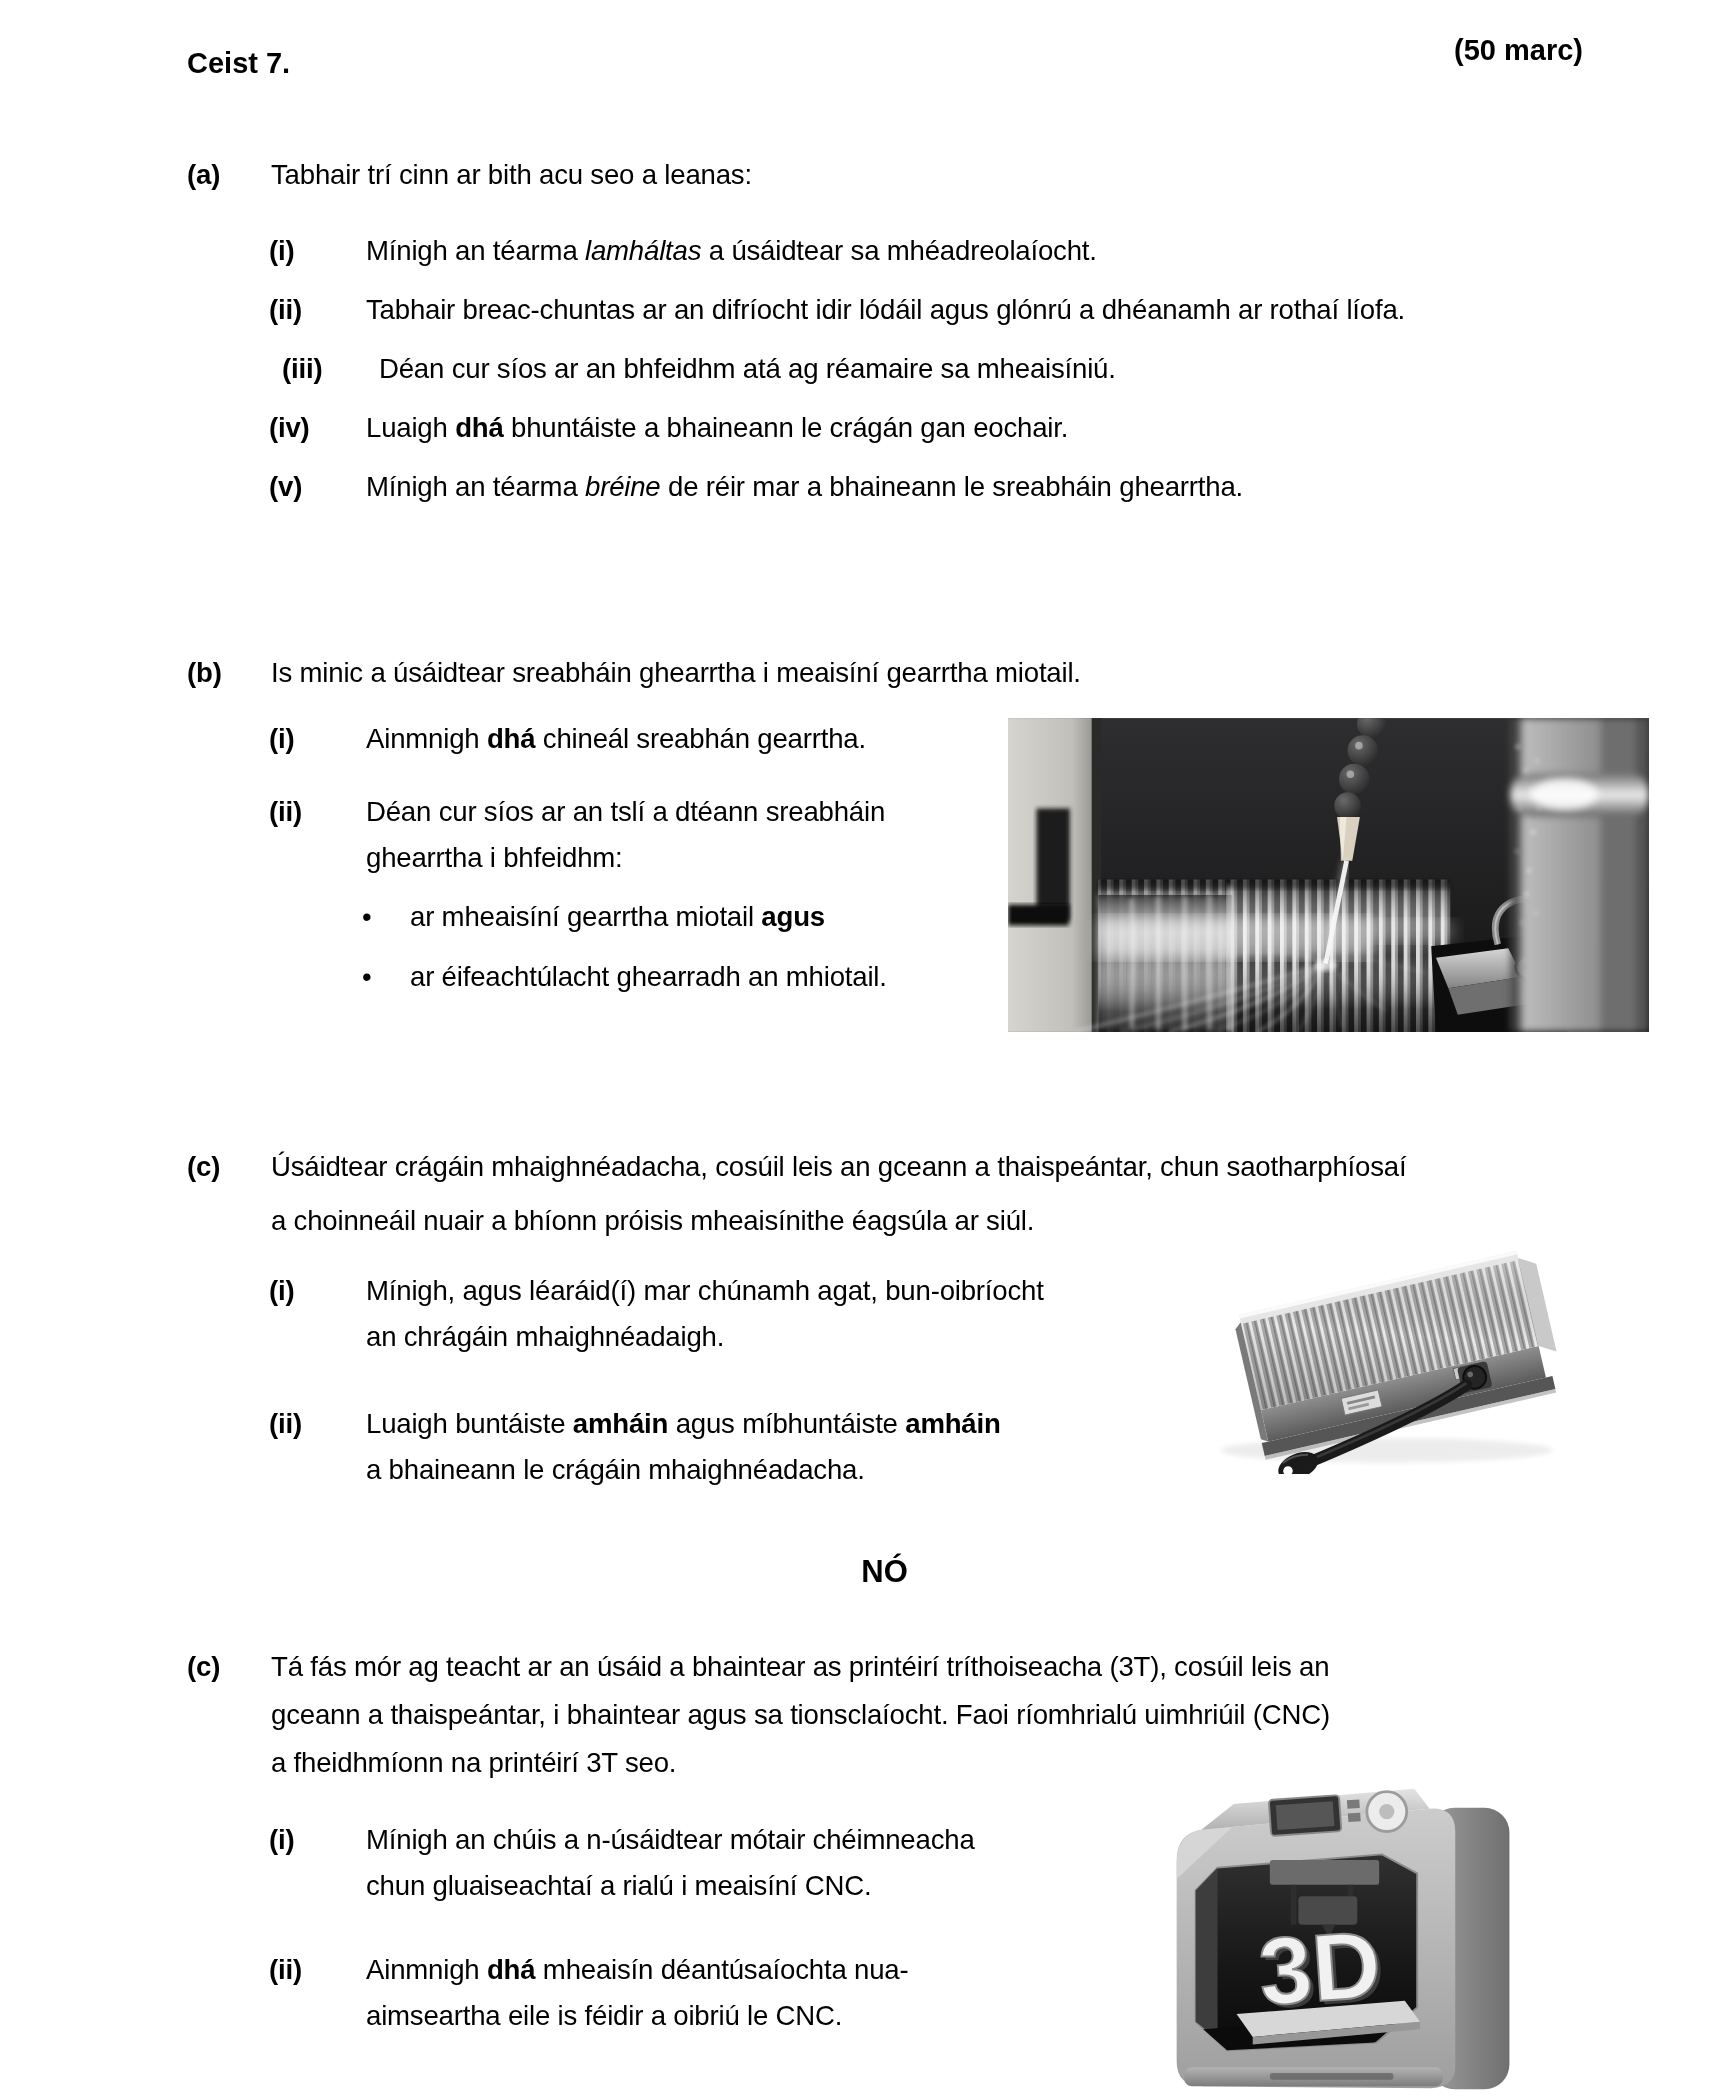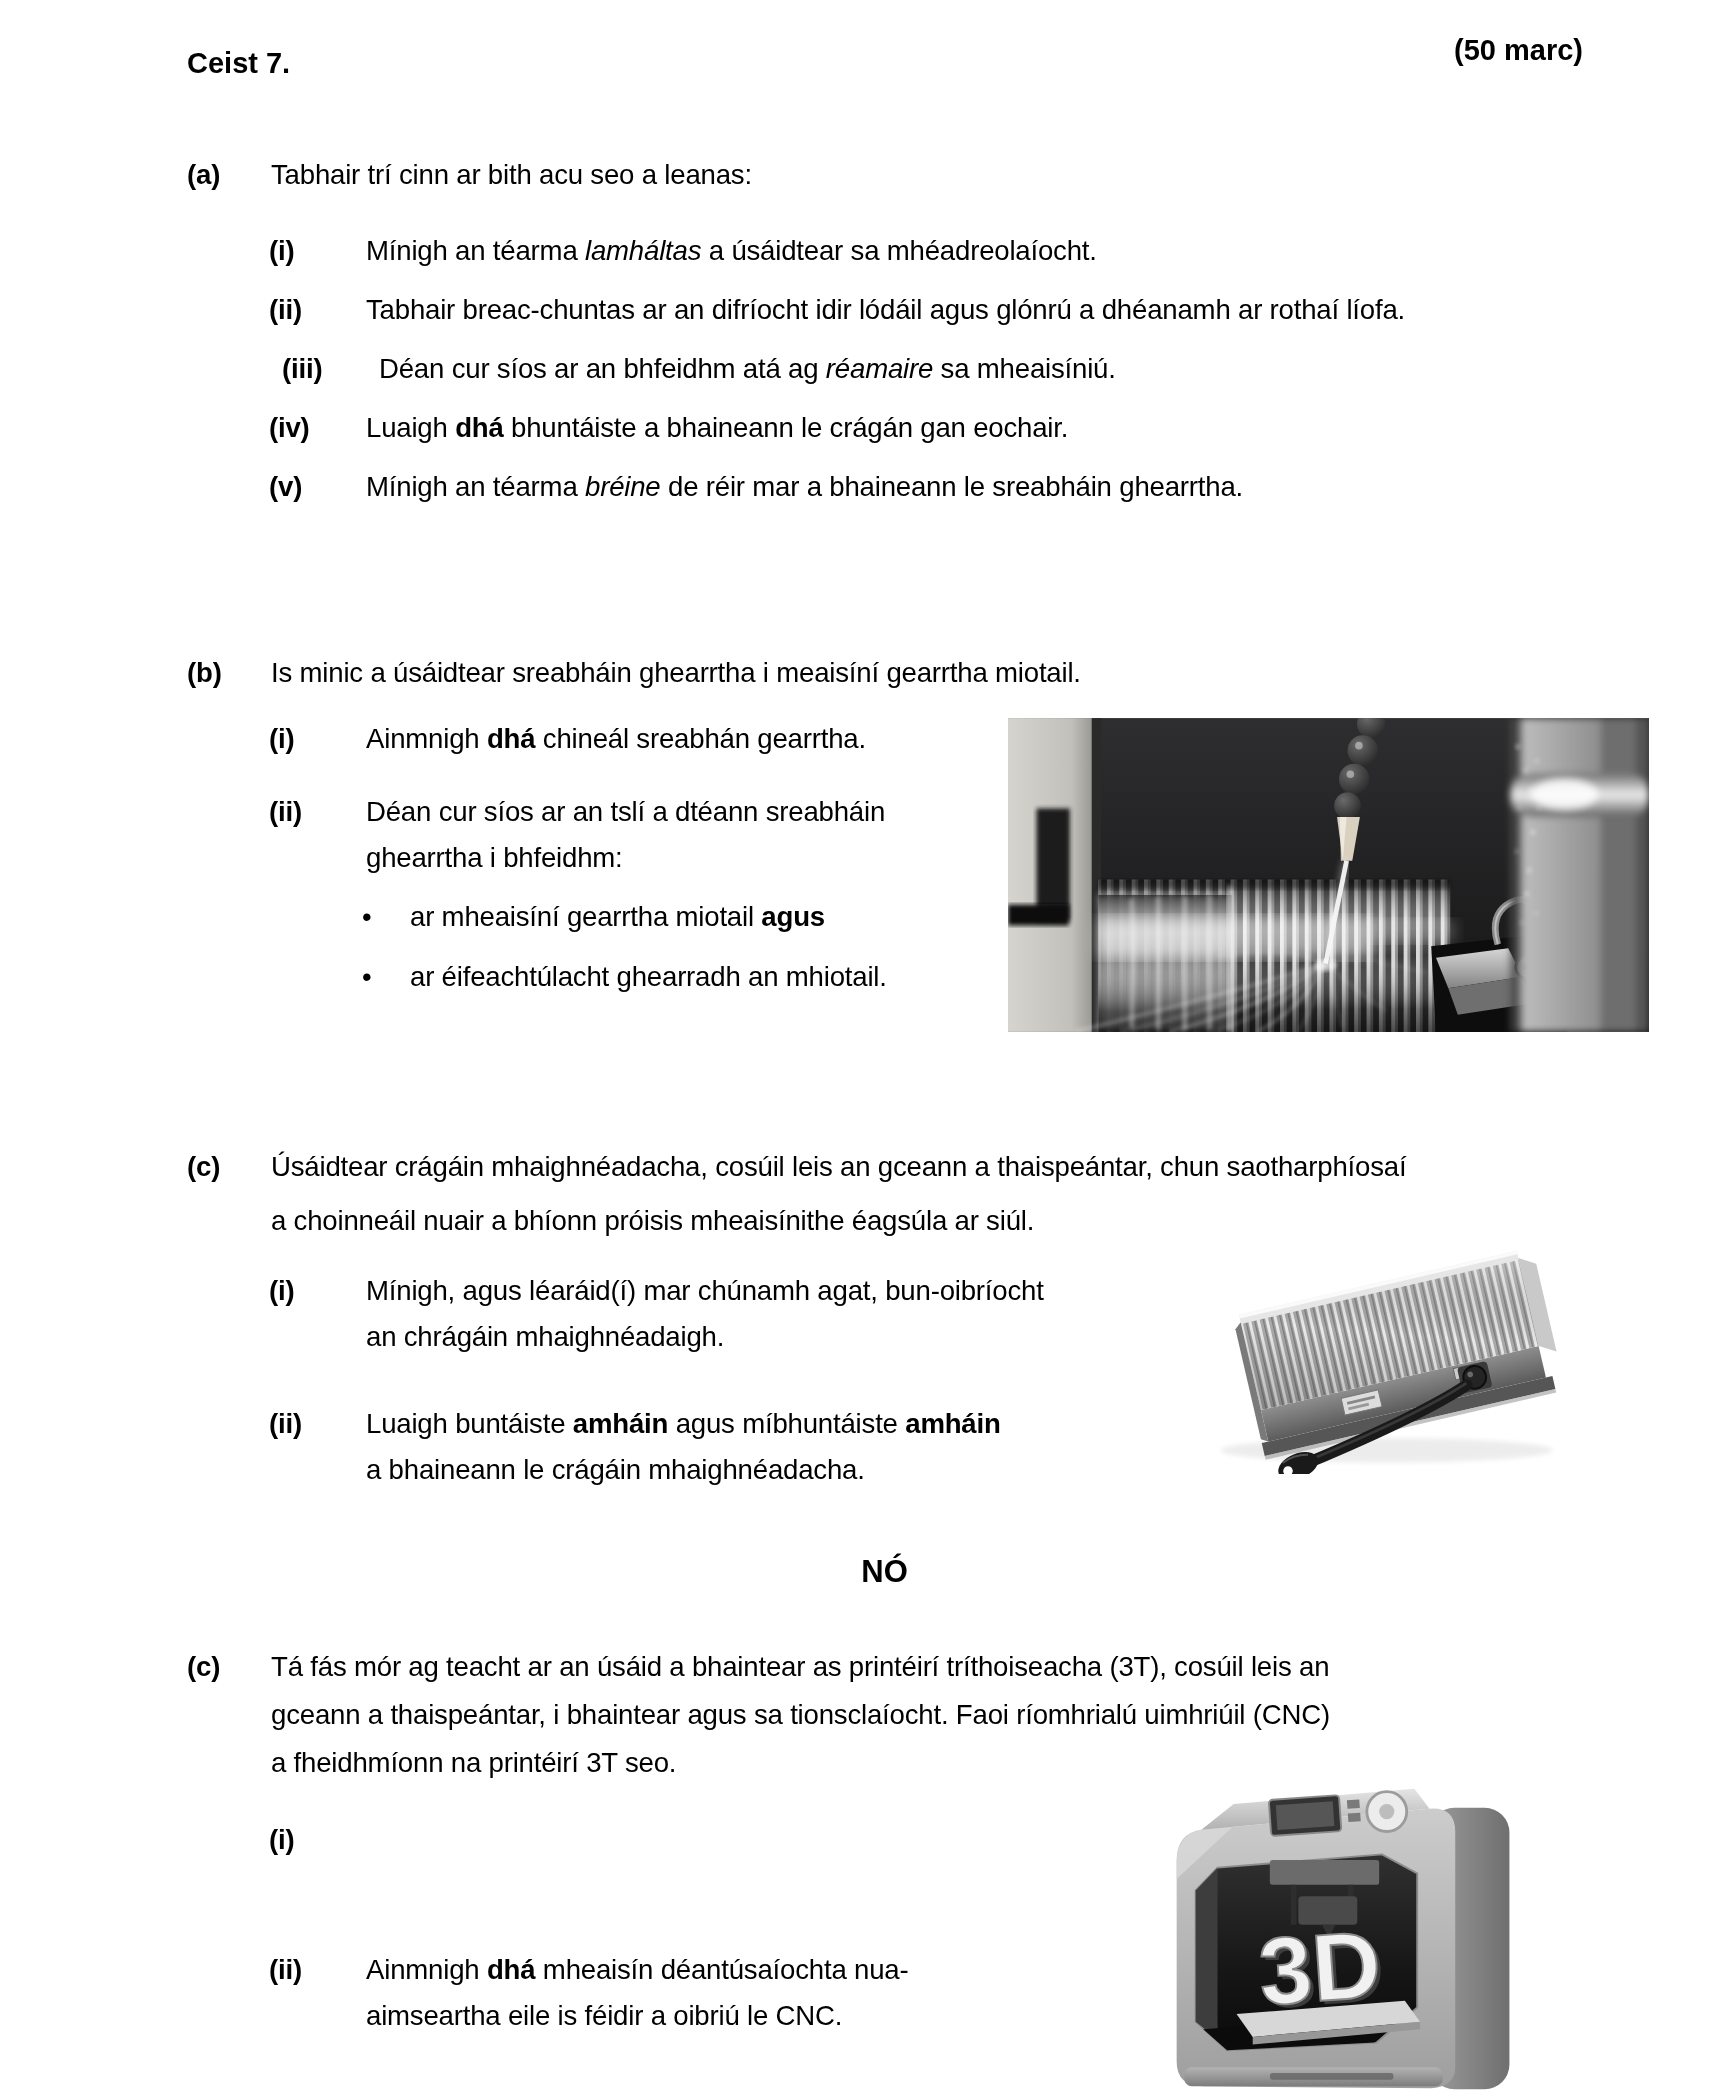--- a/index.html
+++ b/index.html
@@ -35,21 +35,21 @@
 <div class="abs t" style="top:228px;left:269px;">
   <span class="seclbl">(i)</span>
   <div class="sub-body"><span>Mínigh an téarma </span><span style="font-style: italic;">lamháltas</span><span> a úsáidtear sa mhéadreolaíocht.</span></div>
 </div>
 <div class="abs t" style="top:287px;left:269px;">
   <span class="seclbl">(ii)</span>
   <div class="sub-body"><span>Tabhair breac-chuntas ar an difríocht idir lódáil agus glónrú a dhéanamh ar rothaí líofa.</span></div>
 </div>
 <div class="abs t" style="top:346px;left:282px;">
   <span class="seclbl">(iii)</span>
-  <div class="sub-body"><span>Déan cur síos ar an bhfeidhm atá ag </span><span style="font-style: italic;">réamaire</span><span> sa mheaisíniú.</span></div>
+  <div class="sub-body"><span>Déan cur síos ar an bhfeidhm atá ag </span><span style="">réamaire</span><span> sa mheaisíniú.</span></div>
 </div>
 <div class="abs t" style="top:405px;left:269px;">
   <span class="seclbl">(iv)</span>
   <div class="sub-body"><span>Luaigh </span><span style="font-weight: bold;">dhá</span><span> bhuntáiste a bhaineann le crágán gan eochair.</span></div>
 </div>
 <div class="abs t" style="top:464px;left:269px;">
   <span class="seclbl">(v)</span>
   <div class="sub-body"><span>Mínigh an téarma </span><span style="font-style: italic;">bréine</span><span> de réir mar a bhaineann le sreabháin ghearrtha.</span></div>
 </div>
 
@@ -272,20 +272,21 @@
 </figure>
 
 <div class="abs or" style="top:1549px;left:0;width:1769px;">NÓ</div>
 
 <div class="abs t lh50" style="top:1643px;left:187px;">
   <span class="seclbl">(c)</span>
   <div class="sec-body"><span>Tá fás mór ag teacht ar an úsáid a bhaintear as printéirí tríthoiseacha (3T), cosúil leis an</span><br><span>gceann a thaispeántar, i bhaintear agus sa tionsclaíocht. Faoi ríomhrialú uimhriúil (CNC)</span><br><span>a fheidhmíonn na printéirí 3T seo.</span></div>
 </div>
 <div class="abs t" style="top:1817px;left:269px;">
   <span class="seclbl">(i)</span>
+  <div class="sub-body"><span>Mínigh an chúis a n-úsáidtear mótair chéimneacha</span><br><span>chun gluaiseachtaí a rialú i meaisíní CNC.</span></div>
 </div>
 <div class="abs t" style="top:1947px;left:269px;">
   <span class="seclbl">(ii)</span>
   <div class="sub-body"><span>Ainmnigh </span><span style="font-weight: bold;">dhá</span><span> mheaisín déantúsaíochta nua-</span><br><span>aimseartha eile is féidir a oibriú le CNC.</span></div>
 </div>
 
 <figure class="abs" style="top:1784px;left:1127px;width:395px;height:309px;">
 <svg width="395" height="309" viewBox="0 0 415 325">
   <defs>
     <linearGradient id="pBody" x1="0" y1="0" x2="0" y2="1">

